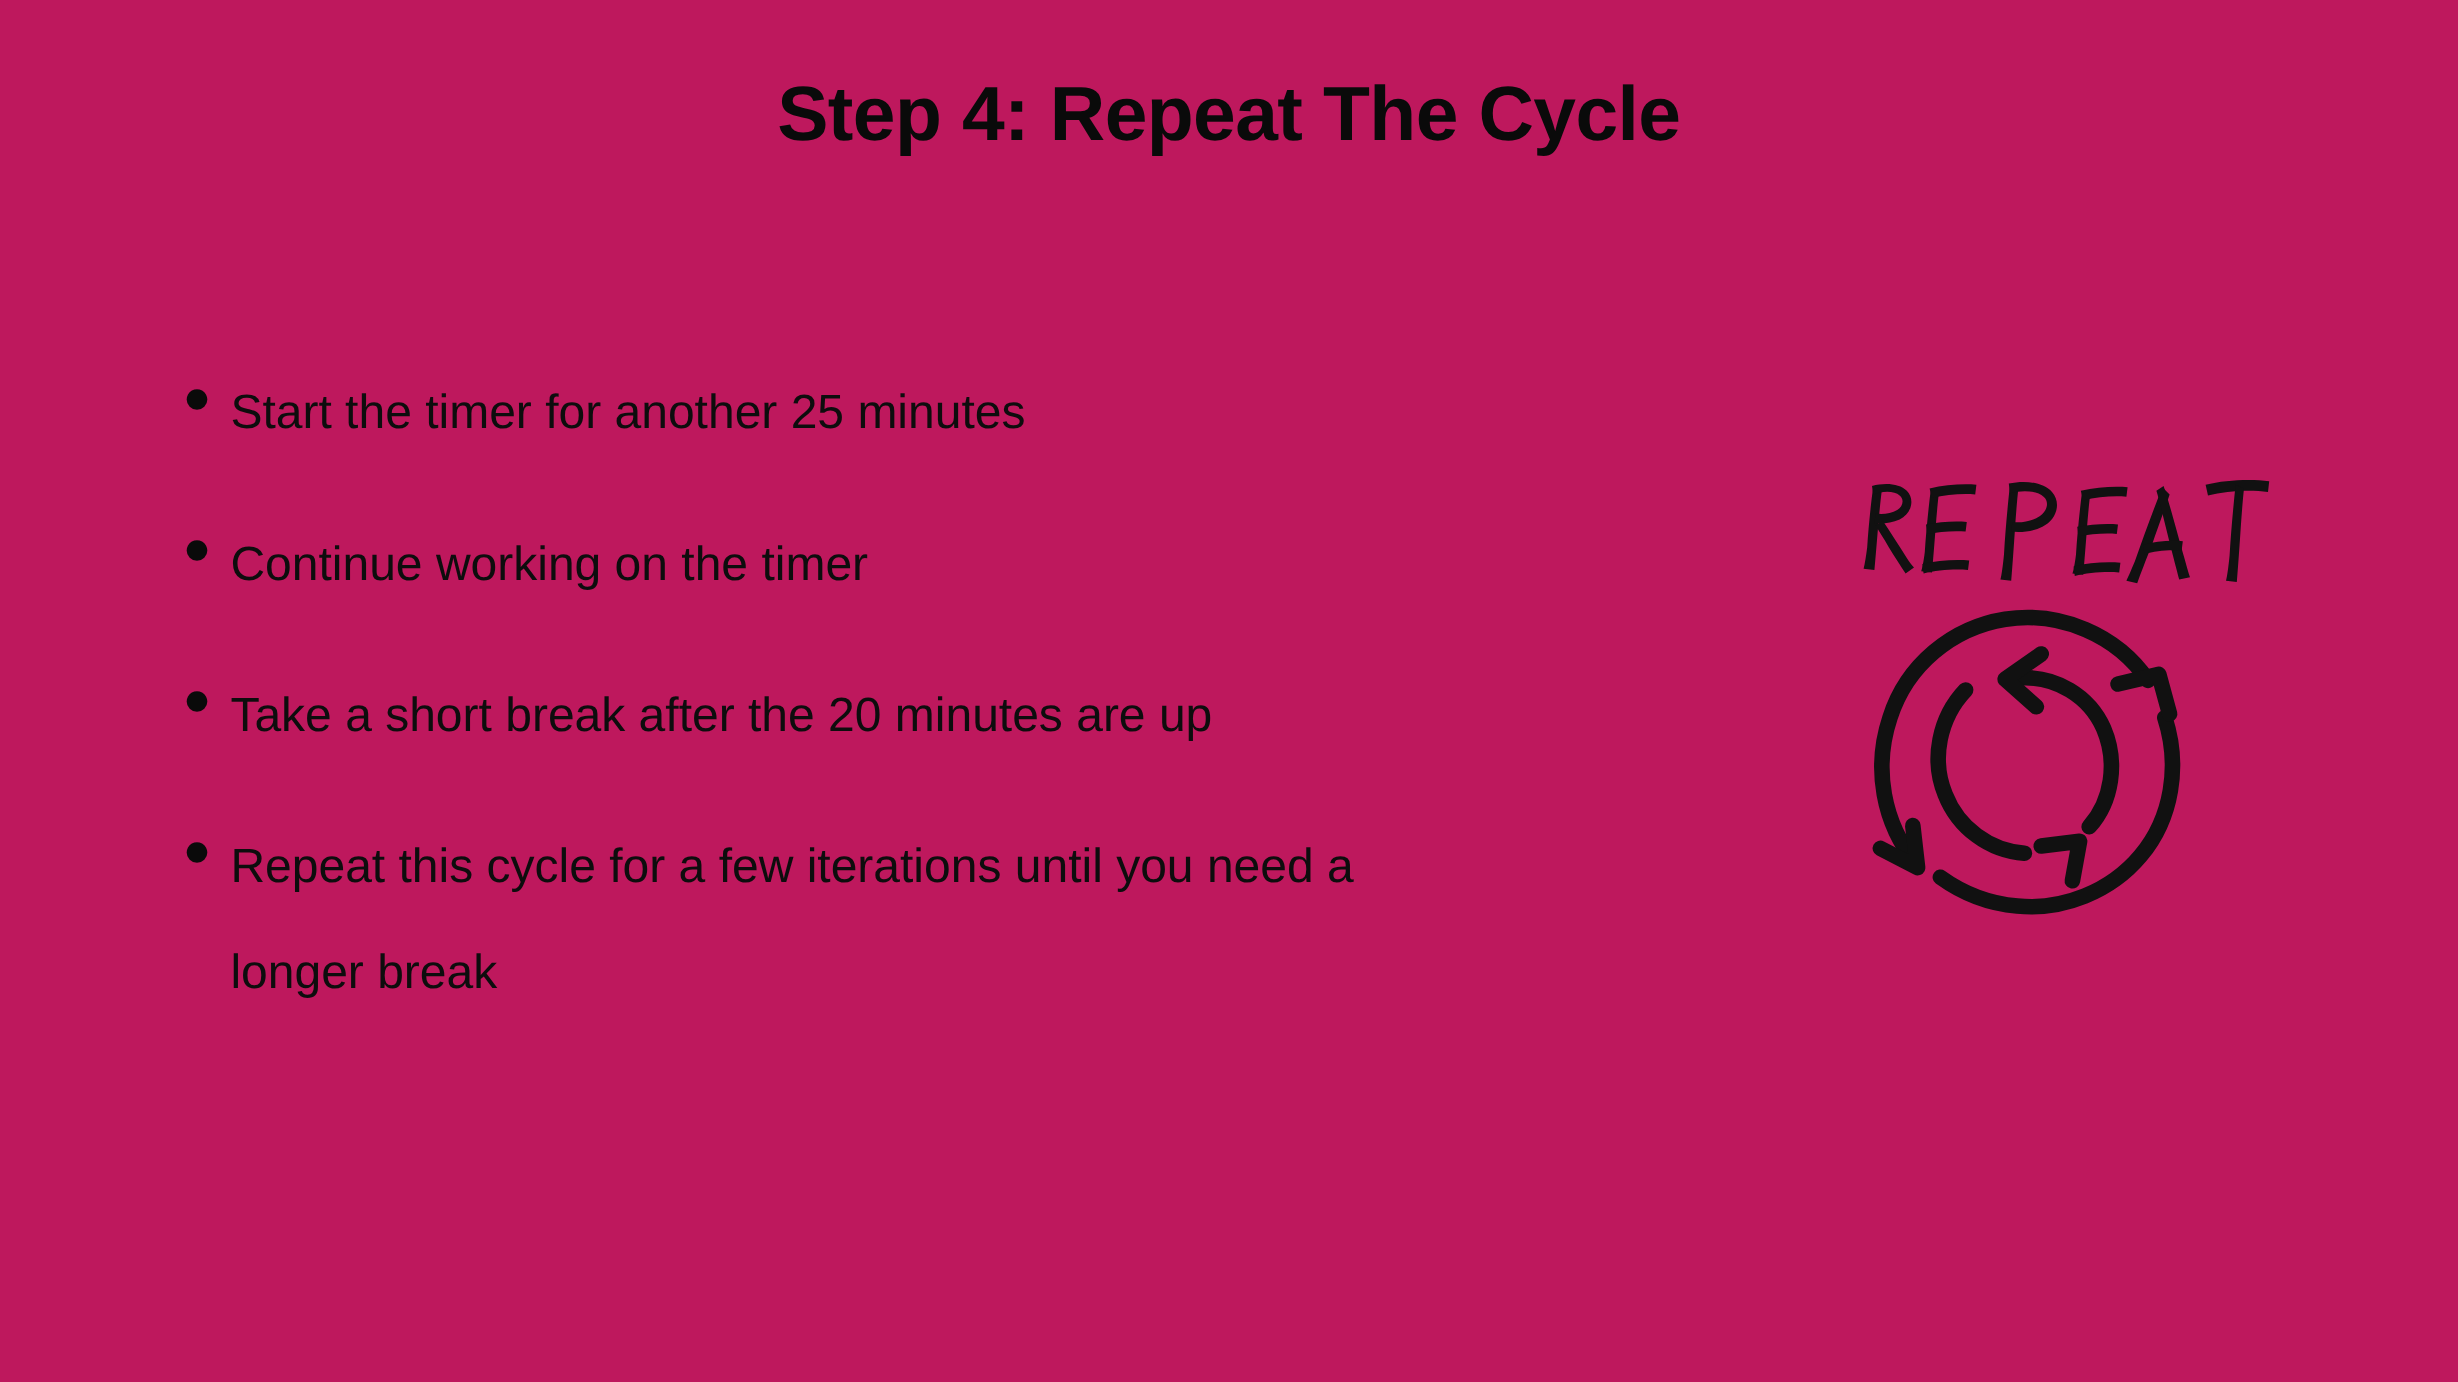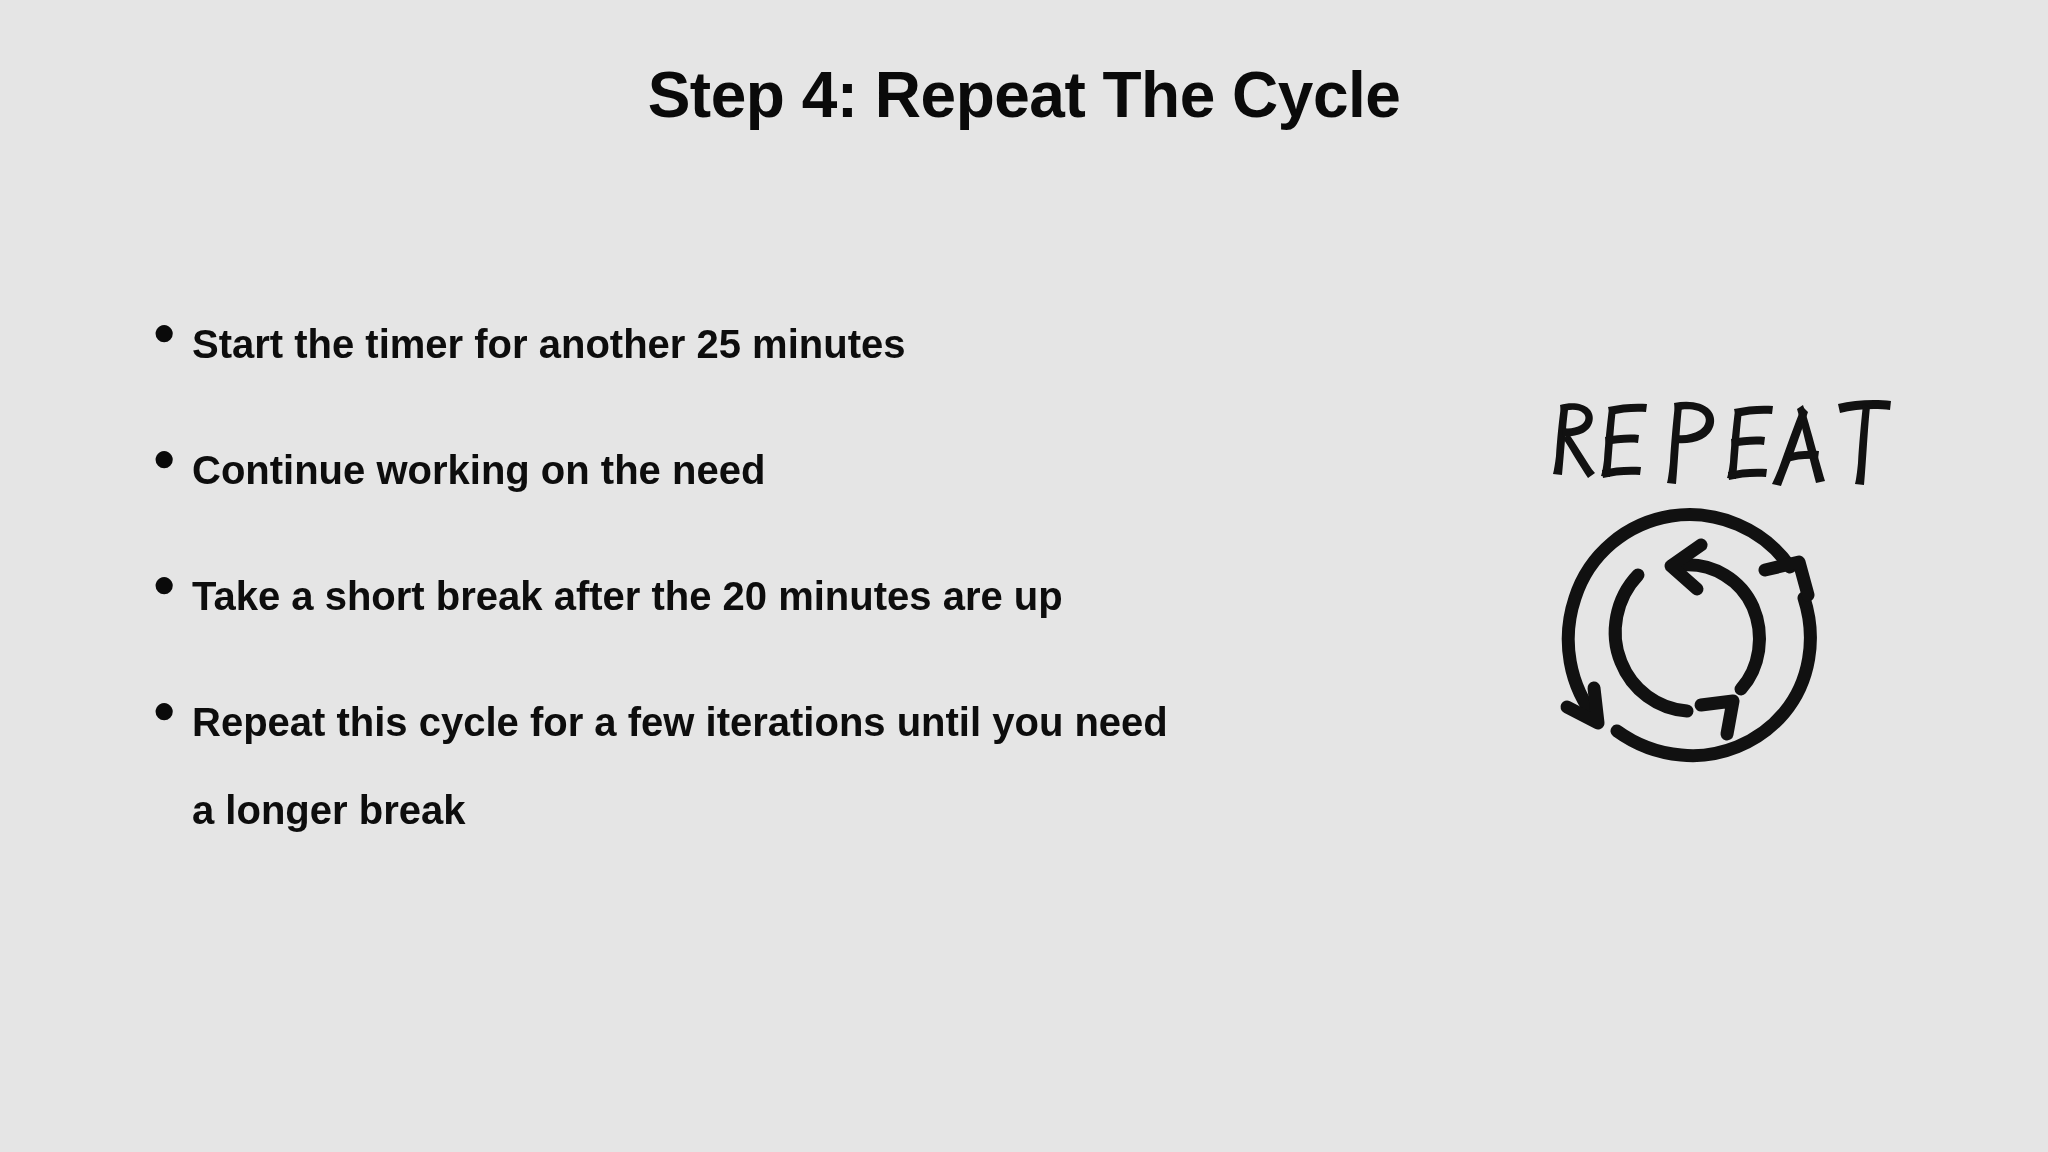--- a/index.html
+++ b/index.html
@@ -12,21 +12,21 @@
     height: 1152px;
     overflow: hidden;
     font-family: "Liberation Sans", sans-serif;
     color: #0d0d0d;
     position: relative;
   }
 
   .slide {
     position: absolute;
     inset: 0;
-    background: #e5e5e5;
+    background: #be185d;
   }
 
   
   .title {
     position: absolute;
     top: 60px;
     left: 0;
     width: 2048px;
     text-align: center;
     font-size: 64px;
@@ -58,21 +58,21 @@
     text-align: left;
     padding-left: 12px;
     box-sizing: border-box;
     color: #0a0a0a;
   }
 
   .bullet-text {
     flex: 1 1 auto;
     font-size: 40px;
     line-height: 88px;
-    font-weight: 700;
+    font-weight: 400;
     color: #0d0d0d;
     max-width: 1000px;
   }
 
   
   .illustration {
     position: absolute;
     left: 1505px;
     top: 390px;
     width: 400px;
@@ -94,21 +94,21 @@
 
   <div class="bullet-list">
 
     <div class="bullet-item">
       <span class="bullet-marker">●</span>
       <span class="bullet-text">Start the timer for another 25 minutes</span>
     </div>
 
     <div class="bullet-item">
       <span class="bullet-marker">●</span>
-      <span class="bullet-text">Continue working on the need</span>
+      <span class="bullet-text">Continue working on the timer</span>
     </div>
 
     <div class="bullet-item">
       <span class="bullet-marker">●</span>
       <span class="bullet-text">Take a short break after the 20 minutes are up</span>
     </div>
 
     <div class="bullet-item">
       <span class="bullet-marker">●</span>
       <span class="bullet-text">Repeat this cycle for a few iterations until you need a longer break</span>

